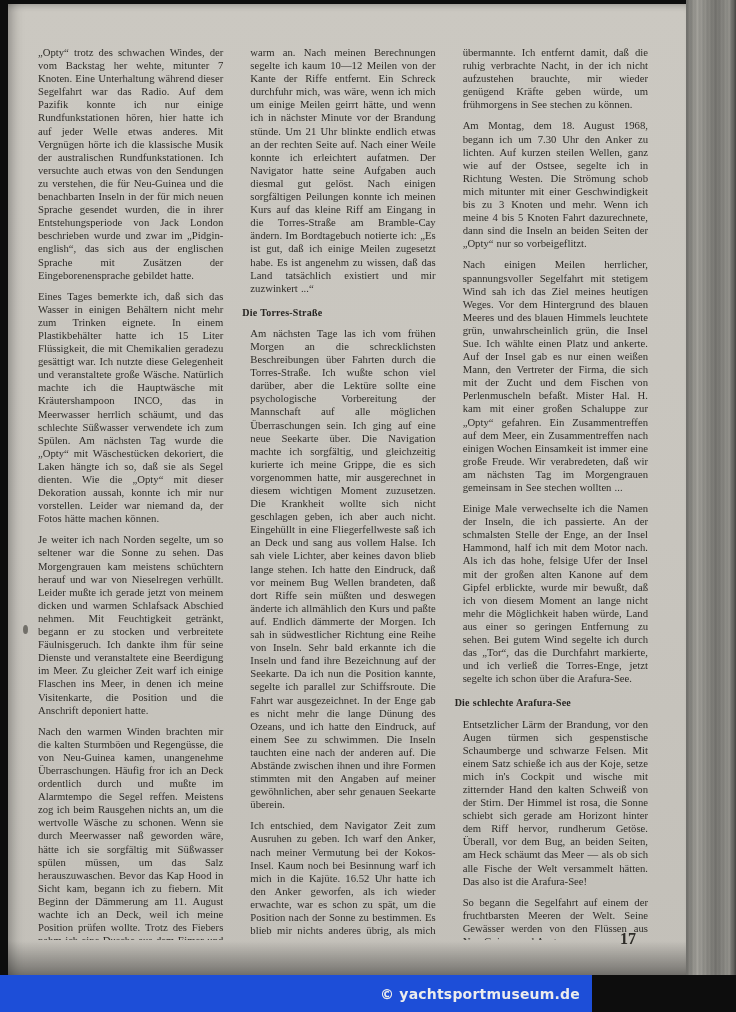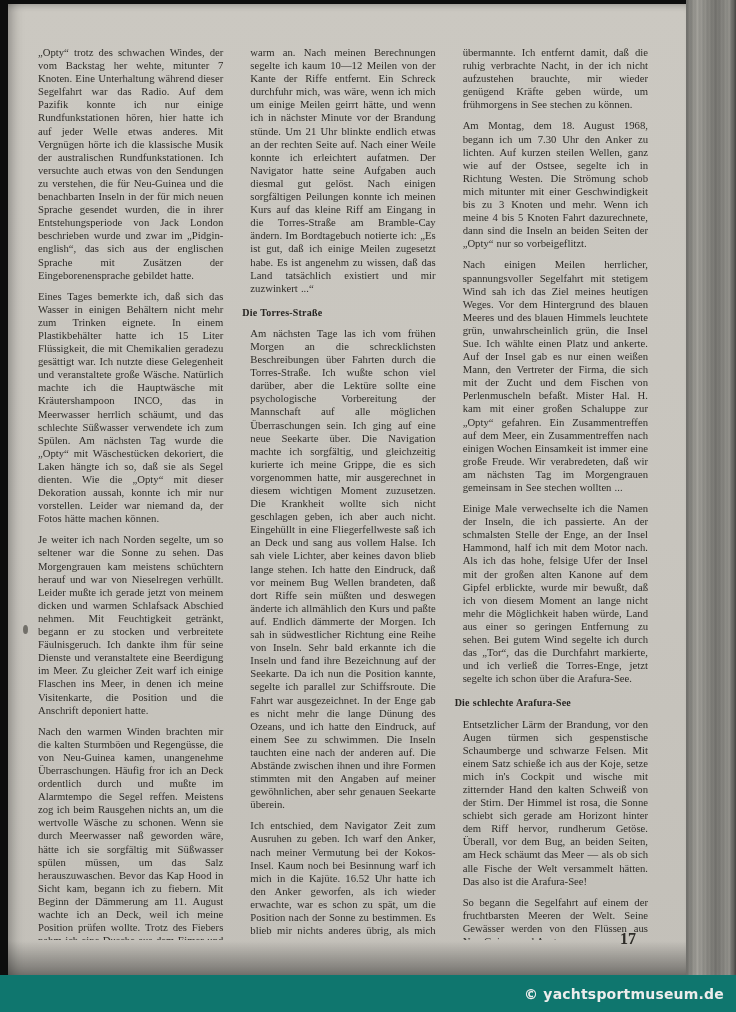--- a/index.html
+++ b/index.html
@@ -22,22 +22,22 @@
   }
   
   .page-edges{
     position:absolute;left:686px;top:0;width:50px;height:975px;
     background:
       linear-gradient(90deg,rgba(0,0,0,.30) 0%,rgba(0,0,0,.02) 22%,rgba(0,0,0,.28) 60%,rgba(0,0,0,.10) 86%,rgba(0,0,0,.55) 100%),
       repeating-linear-gradient(90deg,#b1b0aa 0px,#8e8d87 1px,#a9a8a2 2px,#98968f 3px,#b5b4ae 4px);
   }
   
   .bottom-bar{
-    position:absolute;left:0;top:975px;width:736px;height:37px;
-    background:#0f766e;display:flex;align-items:center;justify-content:flex-end;
+    position:absolute;left:0;top:975px;width:592px;height:37px;
+    background:#1d4ed8;display:flex;align-items:center;justify-content:flex-end;
     padding-right:12px;box-sizing:border-box;
   }
   .watermark{
     color:#ececec;font-family:"DejaVu Sans",sans-serif;font-weight:bold;
     font-size:14px;letter-spacing:.2px;
   }
   
   .columns{
     position:absolute;left:22px;top:34px;width:626px;height:902px;
     display:flex;gap:11px;overflow:hidden;

